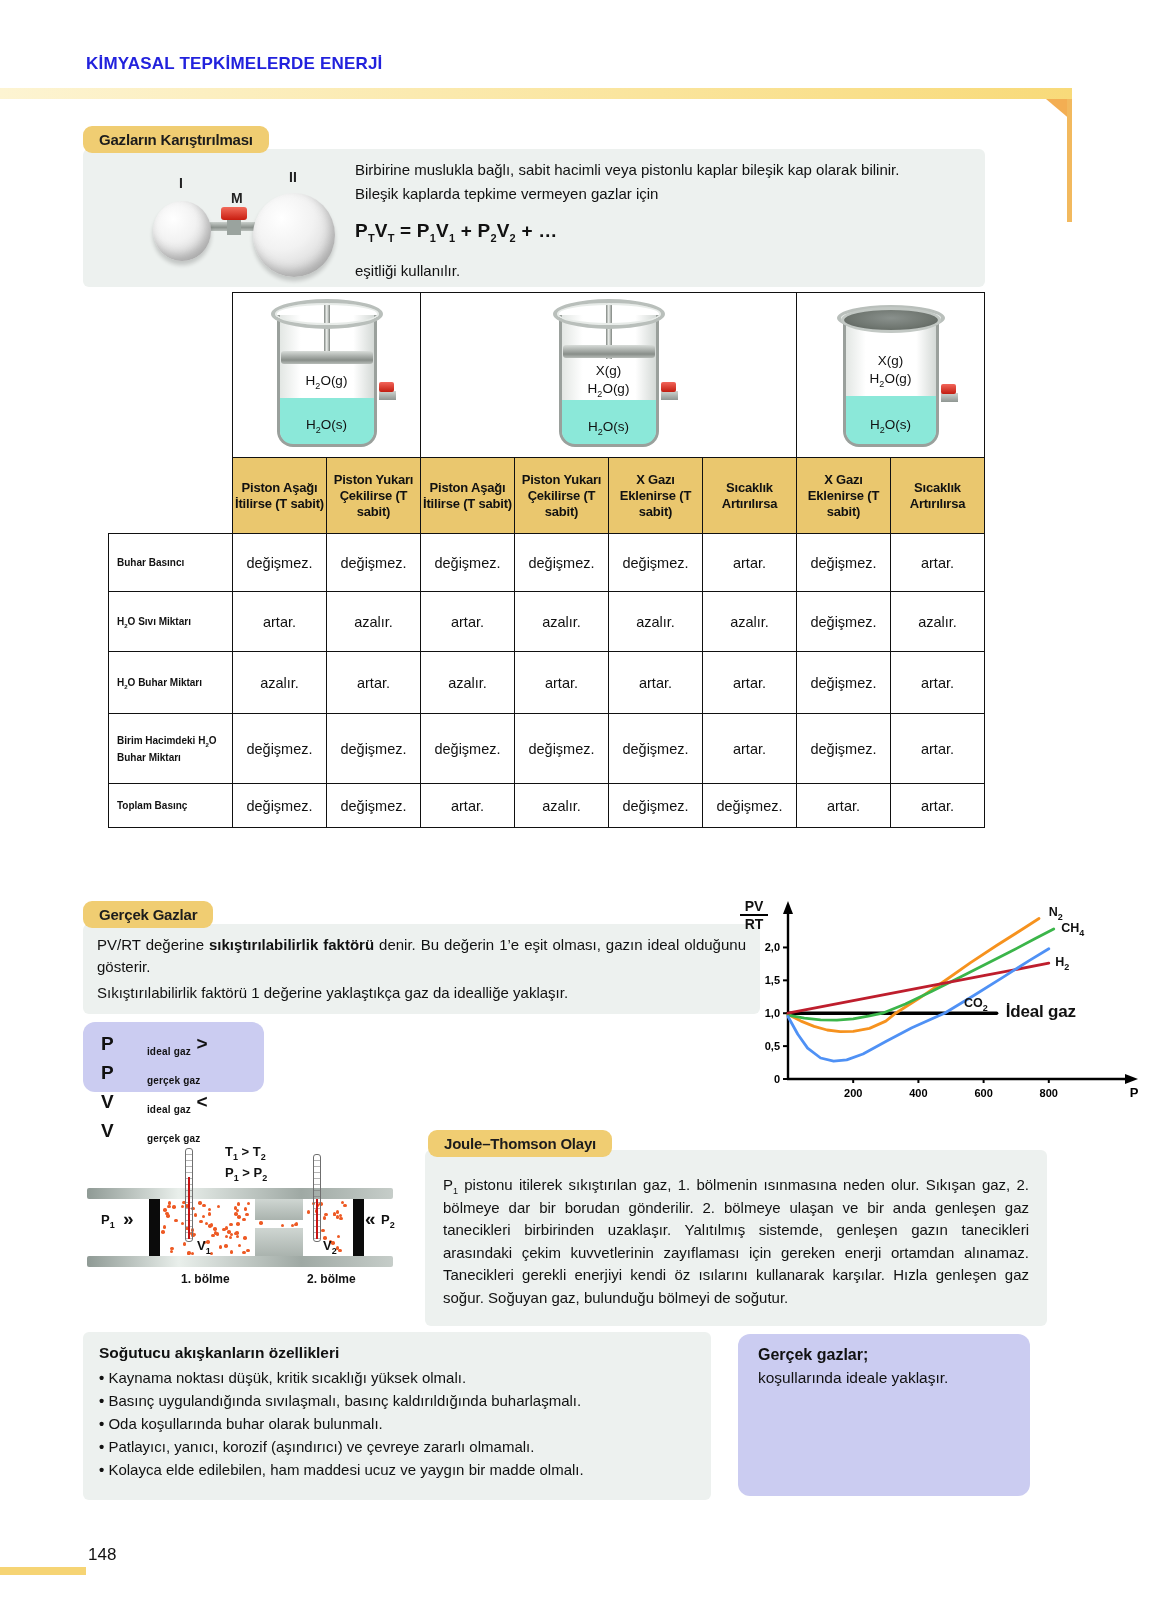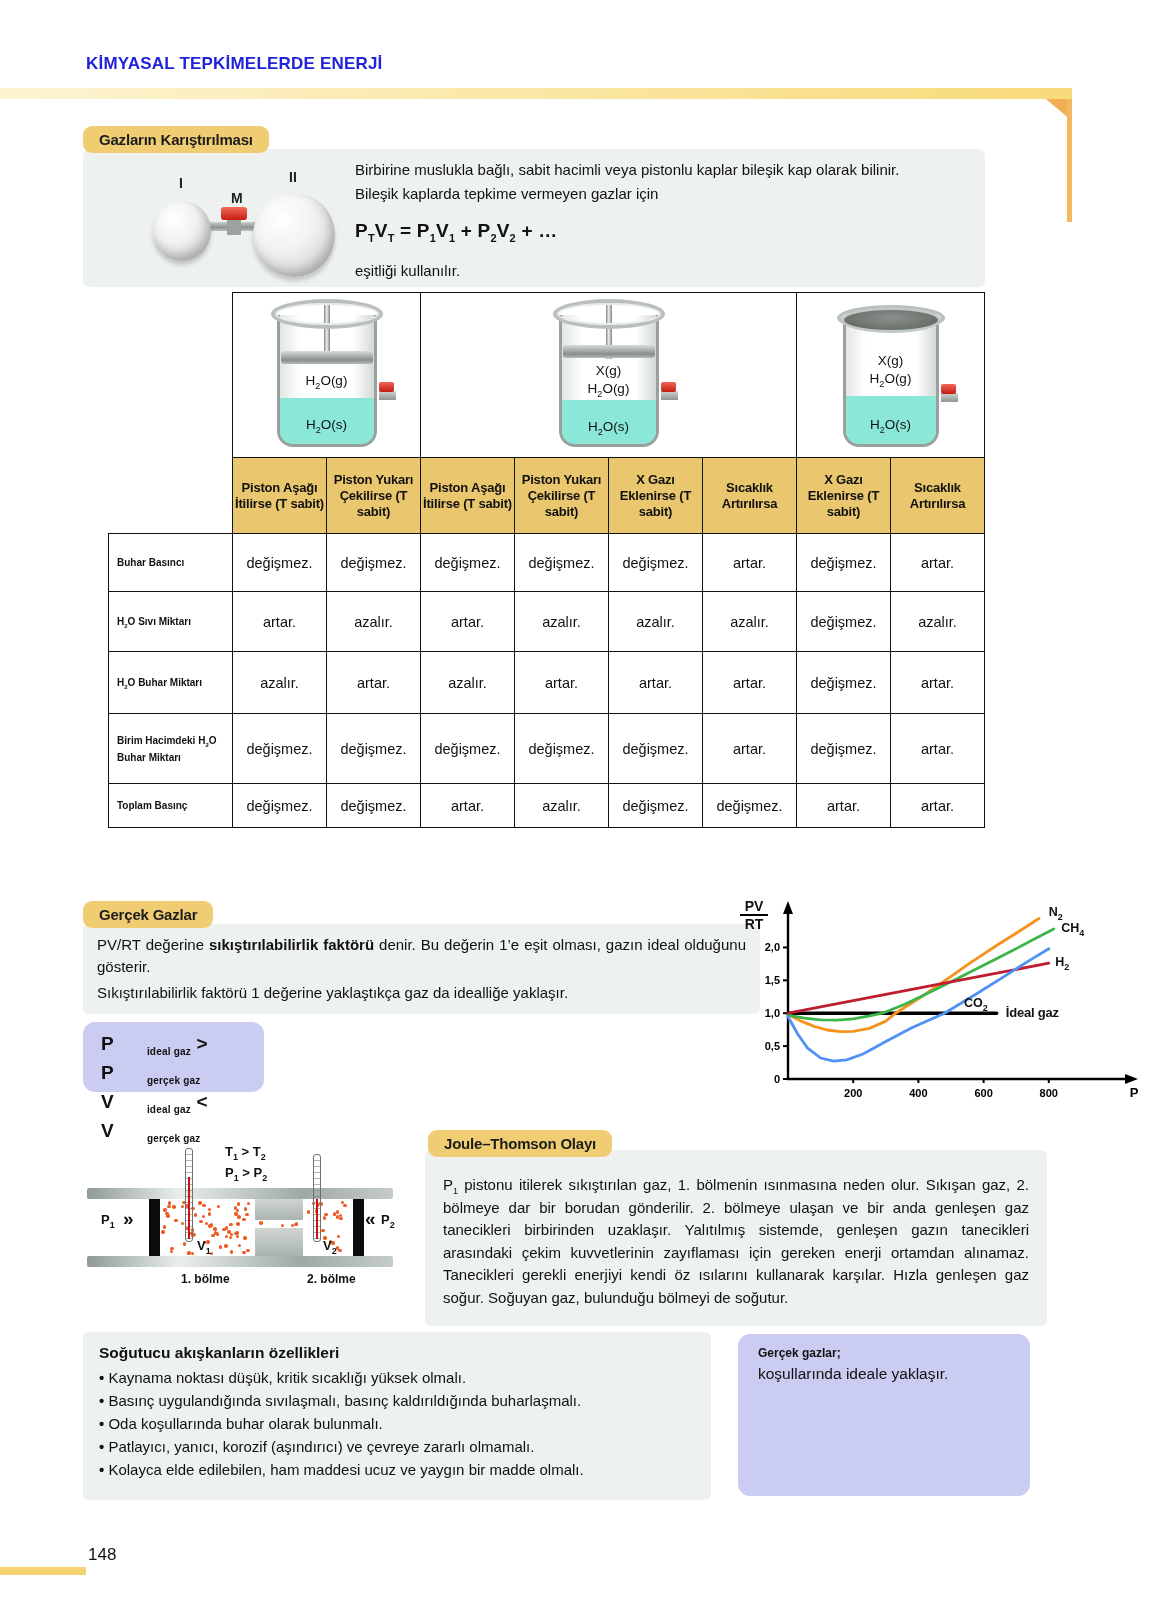--- a/index.html
+++ b/index.html
@@ -57,21 +57,21 @@
   .rg-box p+p{margin-top:4px;}
   .ineq-box{left:83px;top:1022px;width:181px;height:70px;background:var(--c-lavender);border-radius:12px;padding:7px 0 0 18px;}
   .ineq{font-size:19px;font-weight:bold;line-height:29px;letter-spacing:.2px;}
   .ineq sub{font-size:10px;font-weight:bold;padding-left:33px;}
   
   #chart-wrap{left:738px;top:898px;width:412px;height:208px;}
   #gas-chart{position:absolute;left:0;top:0;}
   #gas-chart text{font-family:"Liberation Sans",sans-serif;}
   .chart-label{position:absolute;font-size:12.5px;font-weight:bold;transform:translate(0,-55%);white-space:nowrap;}
   .chart-label sub{font-size:9px;}
-  .chart-label.big{font-size:13px;letter-spacing:-.2px;}
+  .chart-label.big{font-size:17px;letter-spacing:-.2px;}
   .frac{position:absolute;left:2px;top:0;width:28px;text-align:center;font-size:14px;font-weight:bold;line-height:16px;}
   .frac .num{border-bottom:2.4px solid #000;}
   
   .jt-box{left:425px;top:1150px;width:622px;height:176px;padding:24px 18px 10px;}
   .jt-box p{font-size:15px;line-height:22.5px;text-align:justify;}
   .jt-diagram{left:85px;top:1132px;width:318px;height:162px;}
   .jt-bar{position:absolute;left:2px;width:306px;height:11px;background:linear-gradient(90deg,#8f9a95,#e9efeb 30%,#9fa9a4 70%,#c6cdc9);border-radius:2px;}
   .jt-piston{position:absolute;width:11px;top:67px;height:57px;background:#0b0b0b;}
   .jt-chamber{position:absolute;top:67px;height:57px;overflow:hidden;}
   .jt-block{position:absolute;background:linear-gradient(180deg,#cfd6d2,#aab3ae);}
@@ -81,21 +81,21 @@
   .jt-lab{position:absolute;font-size:13px;font-weight:bold;}
   .jt-lab sub{font-size:9px;}
   .chev{position:absolute;font-size:19px;font-weight:bold;letter-spacing:-3px;}
   
   .coolant-box{left:83px;top:1332px;width:628px;height:168px;padding:12px 16px;}
   .coolant-box h3{font-size:15.5px;margin-bottom:4px;}
   .coolant-box ul{list-style:none;}
   .coolant-box li{font-size:15px;line-height:23px;}
   .coolant-box li::before{content:"• ";font-weight:bold;}
   .realgas-box{left:738px;top:1334px;width:292px;height:162px;background:var(--c-lavender);border-radius:12px;padding:12px 10px 10px 20px;}
-  .realgas-box h3{font-size:12px;margin-bottom:2px;}
+  .realgas-box h3{font-size:16px;margin-bottom:2px;}
   .realgas-box ul{list-style:none;}
   .realgas-box li,.realgas-box .cont{font-size:15.5px;line-height:24px;}
   .realgas-box li::before{content:"• ";}
   .realgas-box sub{font-size:10px;}
   
   .pageno{left:88px;top:1545px;font-size:17px;}
   .foot-bar{left:0;top:1567px;width:86px;height:8px;background:#f6d474;}
 </style>
 </head>
 <body>

